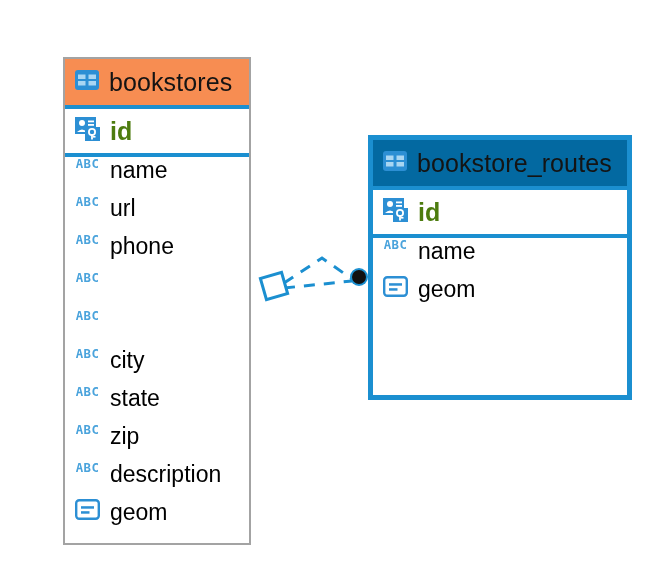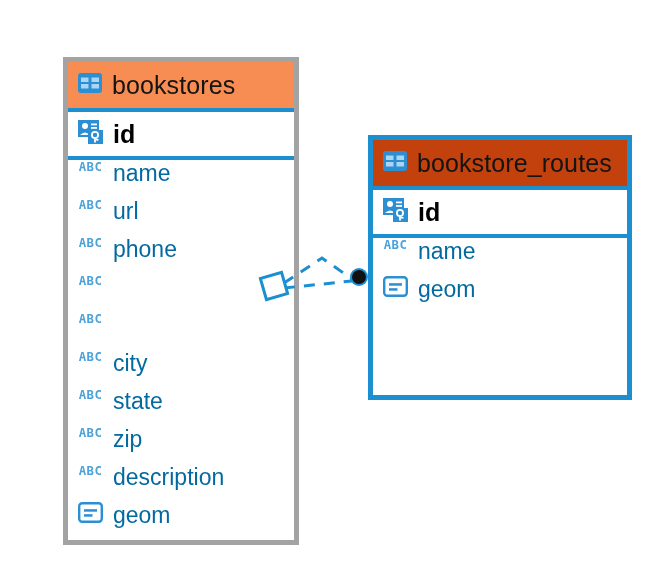--- a/index.html
+++ b/index.html
@@ -15,48 +15,48 @@
   .ent-header{
     display:flex;align-items:center;box-sizing:border-box;
     height:50px;padding-left:9px;gap:9px;
   }
   .ent-title{font-size:25px;color:#141414;letter-spacing:.1px;white-space:nowrap;}
 
   .pk-row{
     display:flex;align-items:center;box-sizing:border-box;
     height:48px;padding-left:9px;gap:8px;background:#fff;
   }
-  .pk-row .fname{font-size:25px;font-weight:bold;color:#000000;}
+  .pk-row .fname{font-size:25px;font-weight:bold;color:#4d7c0f;}
 
   .frow{
     display:flex;align-items:flex-start;box-sizing:border-box;
     height:38px;padding-left:10px;gap:9px;background:#fff;
   }
-  .frow .fname{font-size:23px;color:#0369a1;white-space:nowrap;}
+  .frow .fname{font-size:23px;color:#000000;white-space:nowrap;}
 
   
   .ico{flex:0 0 auto;display:block;}
 
   
   .abc{
     flex:0 0 auto;width:26px;font-size:13px;font-weight:bold;
     letter-spacing:.5px;color:#4aa3dc;
     font-family:"DejaVu Sans Mono","Liberation Mono",monospace;
     line-height:1;transform:scaleX(.95);
   }
 
   
   .conn{position:absolute;left:0;top:0;pointer-events:none;}
 </style>
 </head>
 <body>
 
 <div class="canvas">
 
-  <div class="entity" style="left:63px;top:57px;width:236px;height:488px;border:5px solid #a3a3a3;">
+  <div class="entity" style="left:63px;top:57px;width:188px;height:488px;border:2px solid #a3a3a3;">
 
     <div class="ent-header" style="background:#F78D52;border-bottom:4px solid #1B8FD0;">
       <span class="ico">
         <svg width="26" height="22" viewBox="0 0 26 22">
           <rect x="1" y="1" width="24" height="20" rx="3" fill="#2c8fd4"></rect>
           <rect x="4" y="5.5" width="7.5" height="4.5" fill="#a9d6f2"></rect>
           <rect x="14.5" y="5.5" width="7.5" height="4.5" fill="#a9d6f2"></rect>
           <rect x="4" y="12" width="7.5" height="4.5" fill="#a9d6f2"></rect>
           <rect x="14.5" y="12" width="7.5" height="4.5" fill="#a9d6f2"></rect>
         </svg>
@@ -122,21 +122,21 @@
           <rect x="6" y="7.2" width="13" height="2.5" fill="#2c8fd4"></rect>
           <rect x="6" y="12.2" width="8.5" height="2.5" fill="#2c8fd4"></rect>
         </svg>
       </span>
       <span class="fname">geom</span>
     </div>
   </div>
 
   <div class="entity" style="left:368px;top:135px;width:264px;height:265px;border:5px solid #1B8FD0;">
 
-    <div class="ent-header" style="background:#c2410c;border-bottom:4px solid #1B8FD0;">
+    <div class="ent-header" style="background:#0369a1;border-bottom:4px solid #1B8FD0;">
       <span class="ico">
         <svg width="26" height="22" viewBox="0 0 26 22">
           <rect x="1" y="1" width="24" height="20" rx="3" fill="#2c8fd4"></rect>
           <rect x="4" y="5.5" width="7.5" height="4.5" fill="#a9d6f2"></rect>
           <rect x="14.5" y="5.5" width="7.5" height="4.5" fill="#a9d6f2"></rect>
           <rect x="4" y="12" width="7.5" height="4.5" fill="#a9d6f2"></rect>
           <rect x="14.5" y="12" width="7.5" height="4.5" fill="#a9d6f2"></rect>
         </svg>
       </span>
       <span class="ent-title">bookstore_routes</span>

